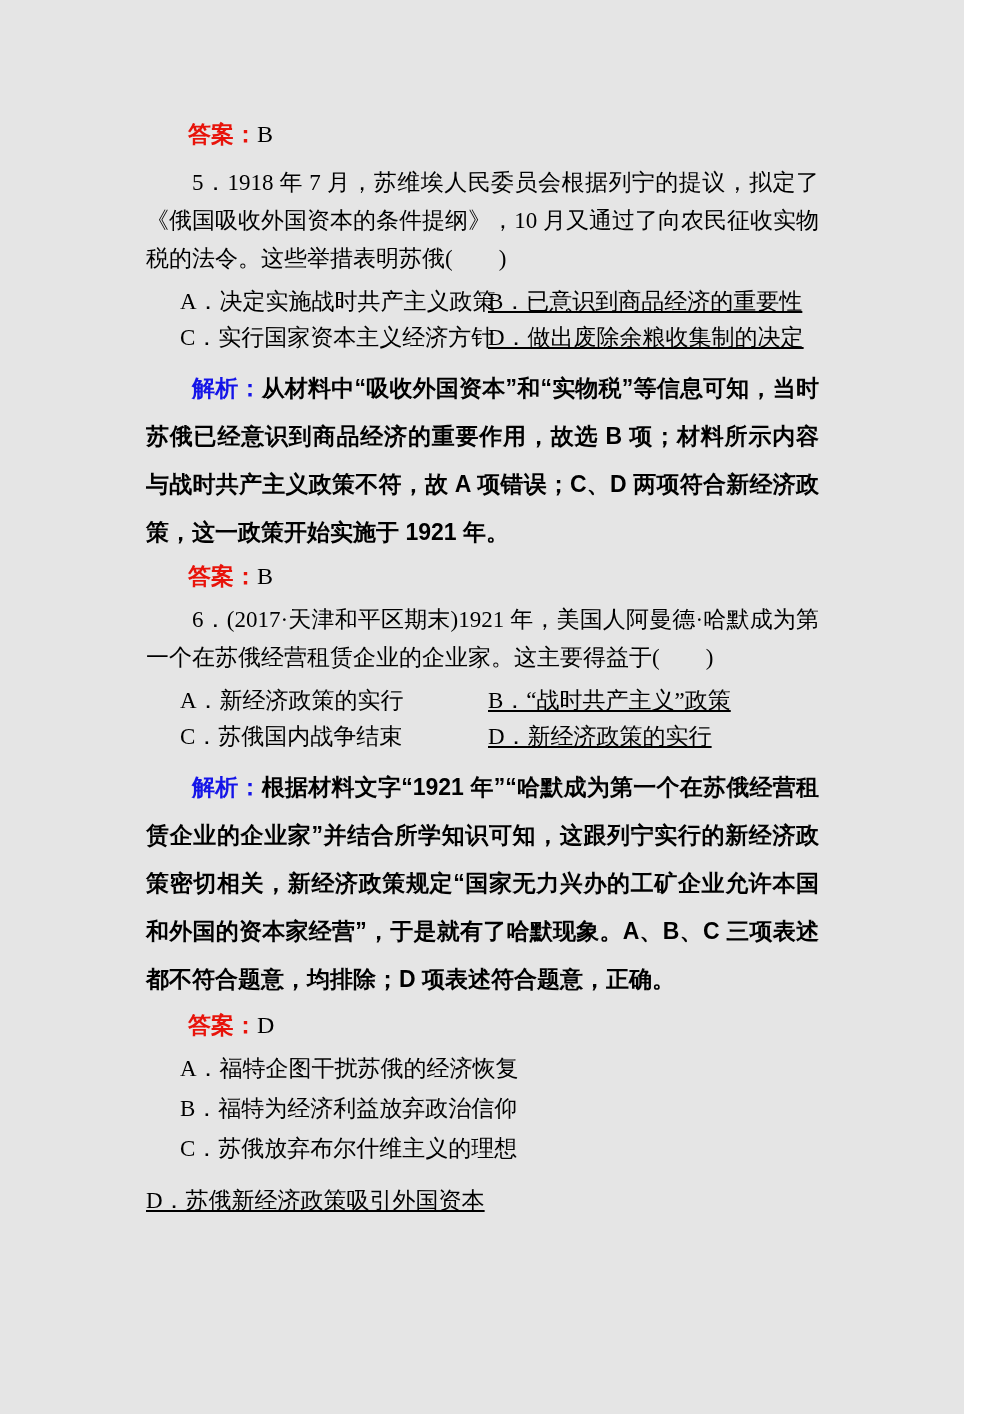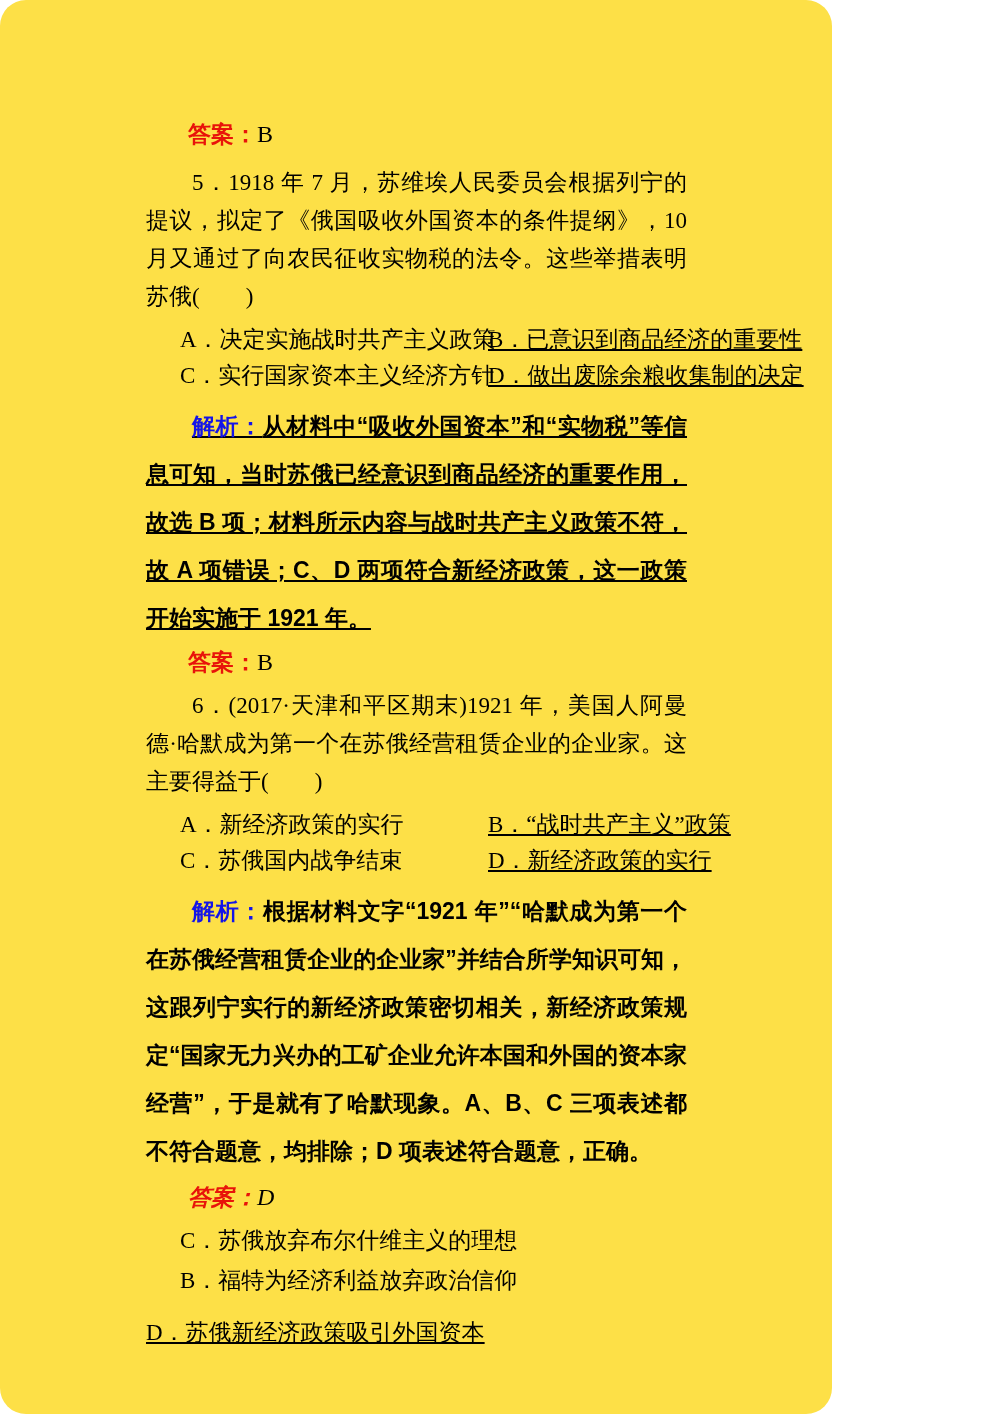--- a/index.html
+++ b/index.html
@@ -1,27 +1,26 @@
 <!DOCTYPE html>
 <html lang="zh" style="--answer-red: #e8130a; --analysis-blue: #1414e8;"><head>
 <meta charset="utf-8">
 <style>
   html, body { margin: 0; padding: 0; background: #ffffff; }
   .page {
     position: relative;
-    width: 832px;
+    width: 964px;
     height: 1414px;
-    background: #fde047;
+    background: #e5e5e5;
     box-sizing: border-box;
     padding: 118px 145px 0 146px;
     overflow: hidden;
     color: #000000;
     font-family: "Liberation Serif", "DejaVu Serif", serif;
     font-size: 23px;
-    border-radius: 26px;
   }
   p { margin: 0; }
   
   .stem {
     line-height: 38px;
     text-indent: 2em;
     text-align: justify;
     text-justify: inter-ideograph;
     font-family: "Liberation Serif", "DejaVu Serif", serif;
   }
@@ -84,46 +83,49 @@
     <div class="opt-row">
       <span class="col-a">A．决定实施战时共产主义政策</span>
       <span class="col-b">B．已意识到商品经济的重要性</span>
     </div>
     <div class="opt-row">
       <span class="col-a">C．实行国家资本主义经济方针</span>
       <span class="col-b">D．做出废除余粮收集制的决定</span>
     </div>
   </div>
 
-  <p class="analysis" style="margin-top:8px;text-decoration:underline;"><span class="ana-label">解析：</span><span>从材料中“吸收外国资本”和“实物税”等信息可知，当时苏俄已经意识到商品经济的重要作用，故选 B 项；材料所示内容与战时共产主义政策不符，故 A 项错误；C、D 两项符合新经济政策，这一政策开始实施于 1921 年。</span></p>
+  <p class="analysis" style="margin-top:8px;"><span class="ana-label">解析：</span><span>从材料中“吸收外国资本”和“实物税”等信息可知，当时苏俄已经意识到商品经济的重要作用，故选 B 项；材料所示内容与战时共产主义政策不符，故 A 项错误；C、D 两项符合新经济政策，这一政策开始实施于 1921 年。</span></p>
 
   <p class="ans-line" style="margin-top:4px;"><span class="ans-label">答案：</span><span class="ans-value">B</span></p>
 
   <p class="stem" style="margin-top:8px;"><span>6．(2017·</span><span class="src-bold">天津和平区期末</span><span>)1921 年，美国人阿曼德·哈默成为第一个在苏俄经营租赁企业的企业家。这主要得益于(　　)</span></p>
 
   <div class="opts" style="margin-top:6px;">
     <div class="opt-row">
       <span class="col-a">A．新经济政策的实行</span>
       <span class="col-b">B．“战时共产主义”政策</span>
     </div>
     <div class="opt-row">
       <span class="col-a">C．苏俄国内战争结束</span>
       <span class="col-b">D．新经济政策的实行</span>
     </div>
   </div>
 
   <p class="analysis" style="margin-top:8px;"><span class="ana-label">解析：</span><span>根据材料文字“1921 年”“哈默成为第一个在苏俄经营租赁企业的企业家”并结合所学知识可知，这跟列宁实行的新经济政策密切相关，新经济政策规定“国家无力兴办的工矿企业允许本国和外国的资本家经营”，于是就有了哈默现象。A、B、C 三项表述都不符合题意，均排除；D 项表述符合题意，正确。</span></p>
 
-  <p class="ans-line" style="margin-top:6px;font-style:italic;"><span class="ans-label">答案：</span><span class="ans-value">D</span></p>
+  <p class="ans-line" style="margin-top:6px;"><span class="ans-label">答案：</span><span class="ans-value">D</span></p>
 
 
   <div class="opts opts-single" style="margin-top:8px;">
     <div class="opt-row">
-      <span>C．苏俄放弃布尔什维主义的理想</span>
+      <span>A．福特企图干扰苏俄的经济恢复</span>
     </div>
     <div class="opt-row">
       <span>B．福特为经济利益放弃政治信仰</span>
+    </div>
+    <div class="opt-row">
+      <span>C．苏俄放弃布尔什维主义的理想</span>
     </div>
   </div>
 
   <p class="flush-line" style="margin-top:12px;">D．苏俄新经济政策吸引外国资本</p>
 
 </div>
 
 </body></html>

